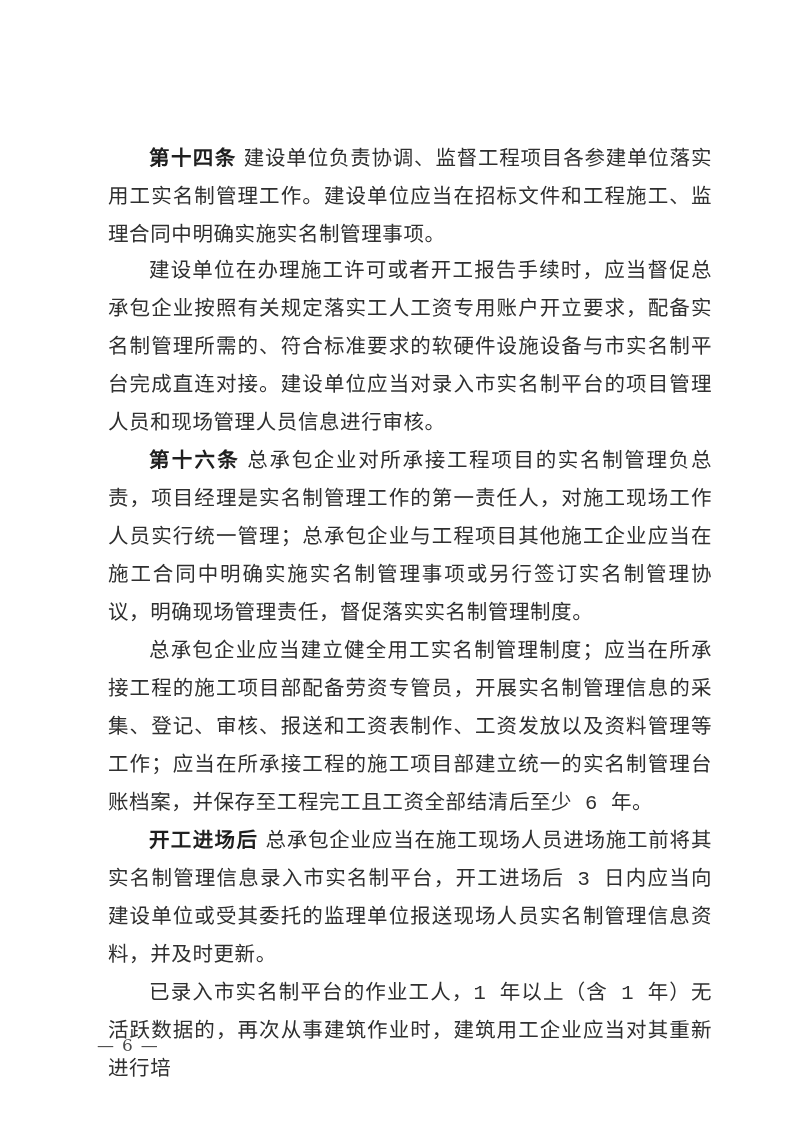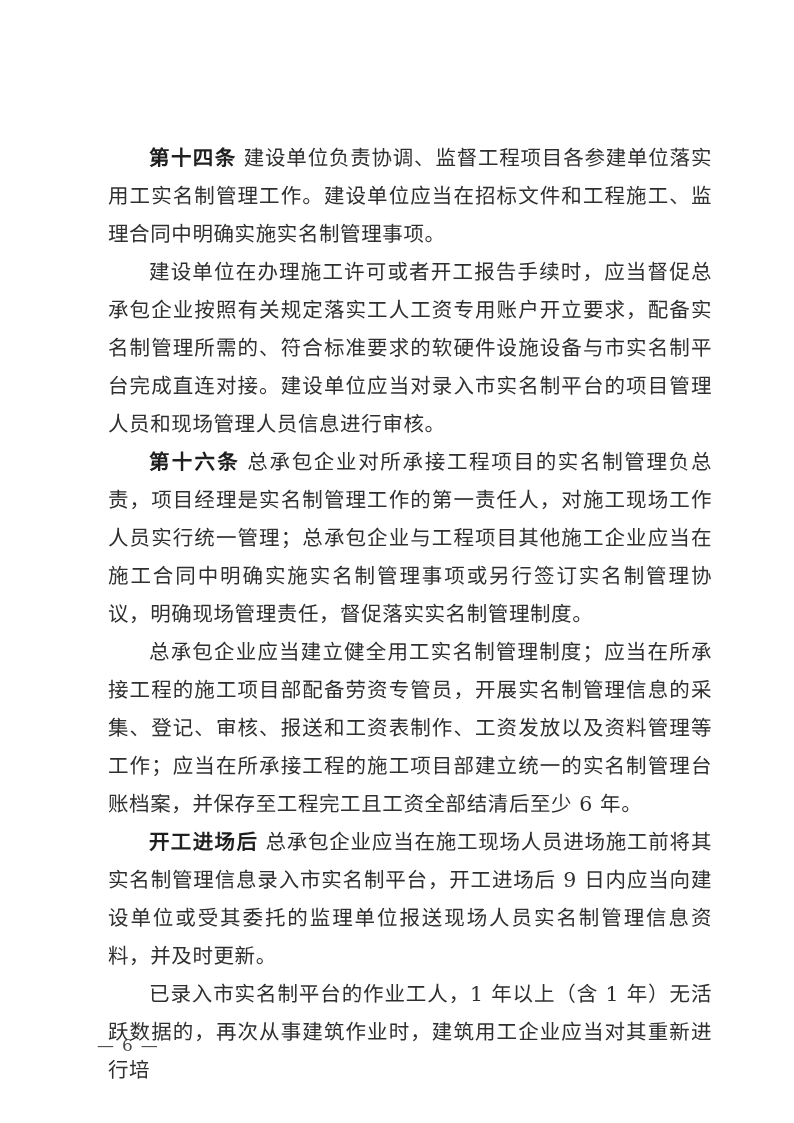--- a/index.html
+++ b/index.html
@@ -43,20 +43,21 @@
     text-align: justify;
     text-justify: inter-ideograph;
     letter-spacing: 0.6px;
     color: #2f2f2f;
     font-family: "DejaVu Serif", "Liberation Serif", serif;
     -webkit-font-smoothing: antialiased;
   }
 
   .para + .para {
     margin-top: 0;
+    font-family: Liberation Mono, monospace;
   }
 
   
   .art-label {
     font-weight: bold;
     letter-spacing: 1.2px;
     color: #1f1f1f;
     padding-right: 0.35em;
   }
 
@@ -100,21 +101,21 @@
 
     <p class="para">
       <span class="art-label">第十六条</span><span class="para-body">总承包企业对所承接工程项目的实名制管理负总责，项目经理是实名制管理工作的第一责任人，对施工现场工作人员实行统一管理；总承包企业与工程项目其他施工企业应当在施工合同中明确实施实名制管理事项或另行签订实名制管理协议，明确现场管理责任，督促落实实名制管理制度。</span>
     </p>
 
     <p class="para">
       <span class="para-body">总承包企业应当建立健全用工实名制管理制度；应当在所承接工程的施工项目部配备劳资专管员，开展实名制管理信息的采集、登记、审核、报送和工资表制作、工资发放以及资料管理等工作；应当在所承接工程的施工项目部建立统一的实名制管理台账档案，并保存至工程完工且工资全部结清后至少 6 年。</span>
     </p>
 
     <p class="para">
-      <span class="art-label">开工进场后</span><span class="para-body">总承包企业应当在施工现场人员进场施工前将其实名制管理信息录入市实名制平台，开工进场后 9 日内应当向建设单位或受其委托的监理单位报送现场人员实名制管理信息资料，并及时更新。</span>
+      <span class="art-label">开工进场后</span><span class="para-body">总承包企业应当在施工现场人员进场施工前将其实名制管理信息录入市实名制平台，开工进场后 3 日内应当向建设单位或受其委托的监理单位报送现场人员实名制管理信息资料，并及时更新。</span>
     </p>
 
     <p class="para">
       <span class="para-body">已录入市实名制平台的作业工人，1 年以上（含 1 年）无活跃数据的，再次从事建筑作业时，建筑用工企业应当对其重新进行培</span>
     </p>
 
   </div>
 
   <div class="footer">
     <span class="dash">—</span><span class="pgnum">6</span><span class="dash">—</span>

